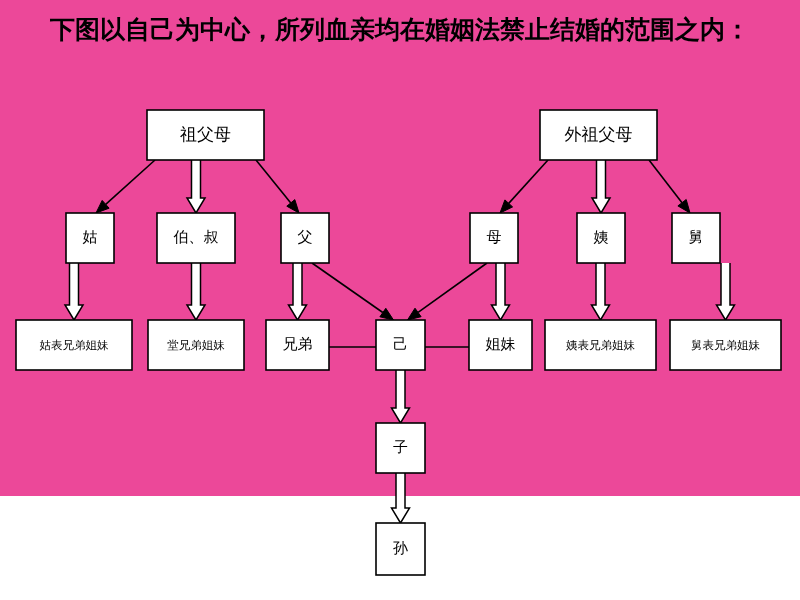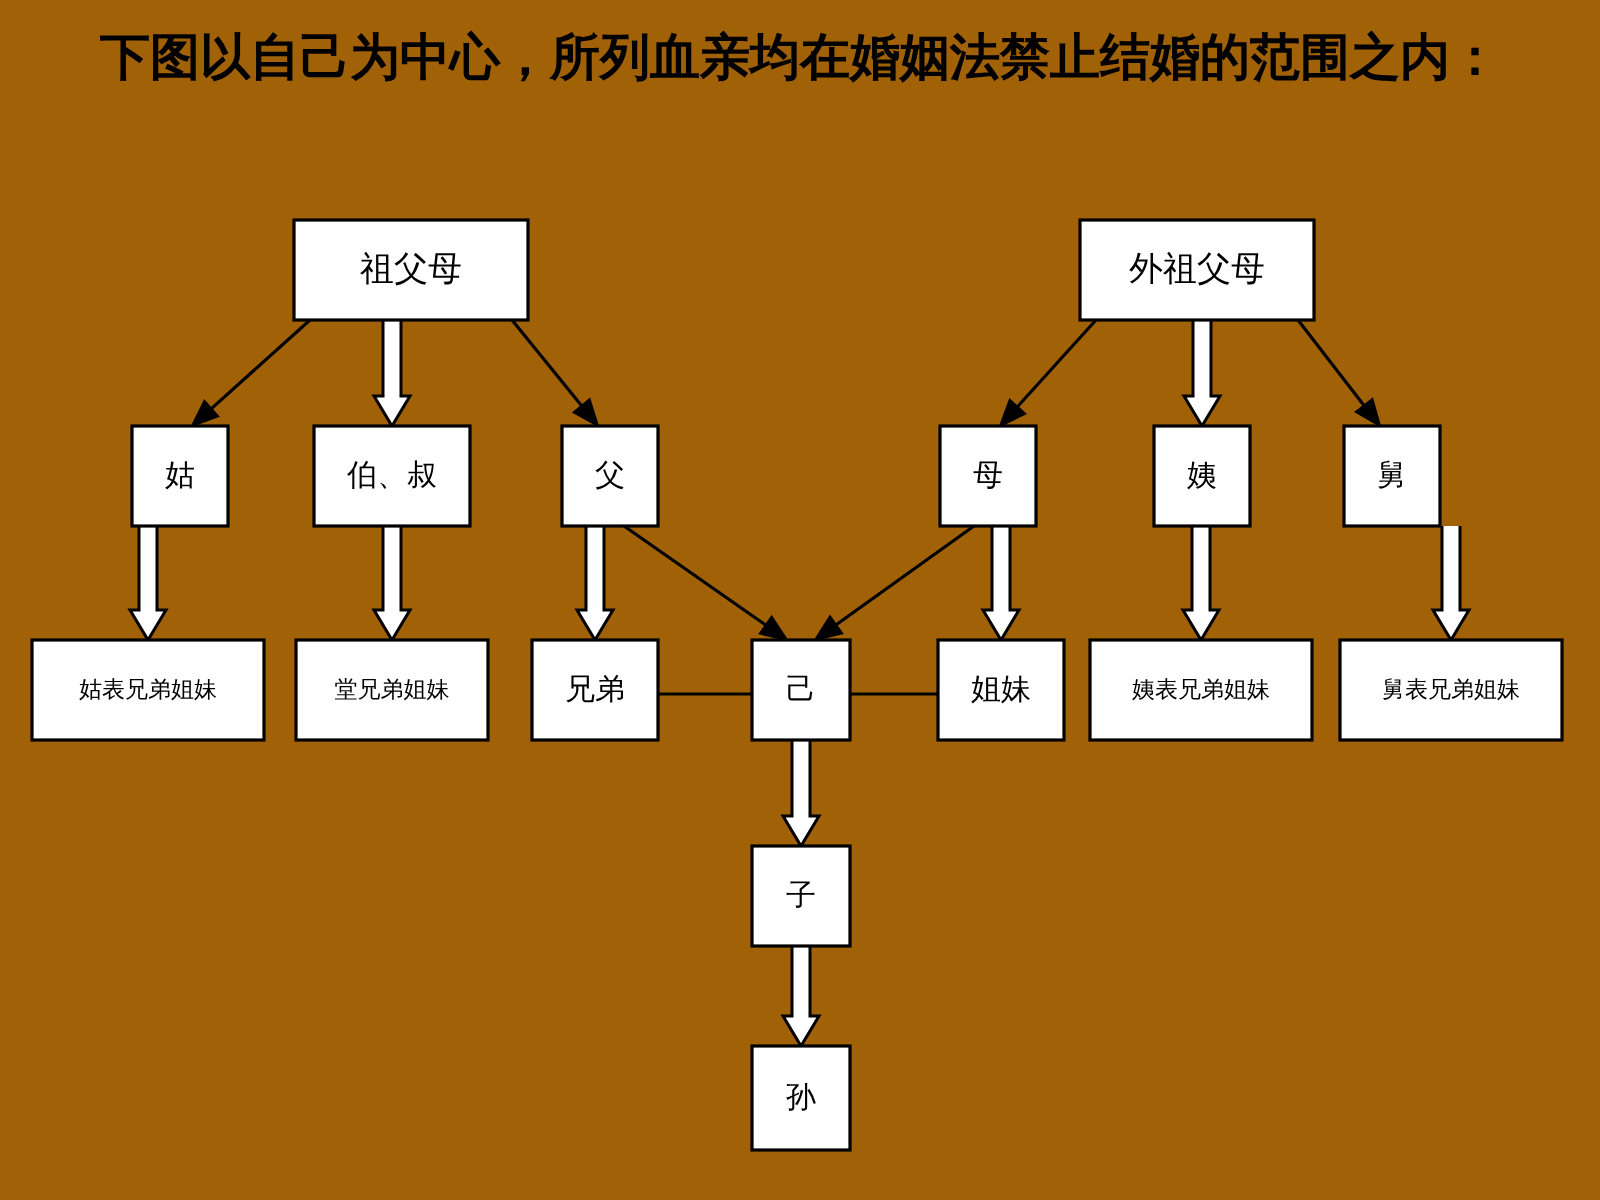--- a/index.html
+++ b/index.html
@@ -10,22 +10,22 @@
   body {
     width: 800px;
     height: 600px;
     font-family: "Liberation Serif", "DejaVu Serif", serif;
     overflow: hidden;
     position: relative;
   }
   #stage {
     position: relative;
     width: 800px;
-    height: 600px;
-    background: #a16207;
+    height: 496px;
+    background: #ec4899;
   }
   .title-bar {
     position: absolute;
     left: 0;
     top: 0;
     width: 800px;
     height: 58px;
     display: flex;
     align-items: center;
     justify-content: center;

